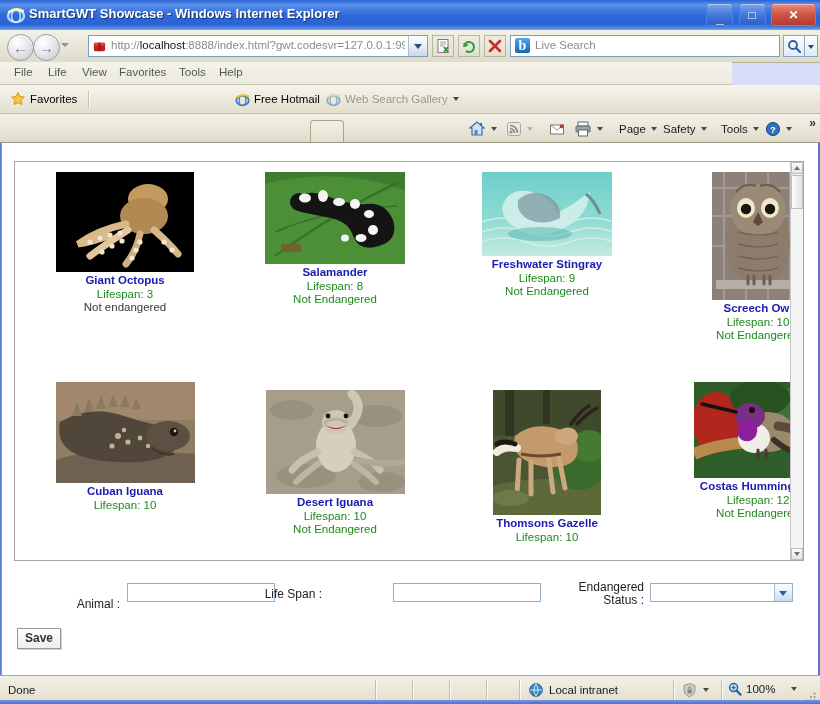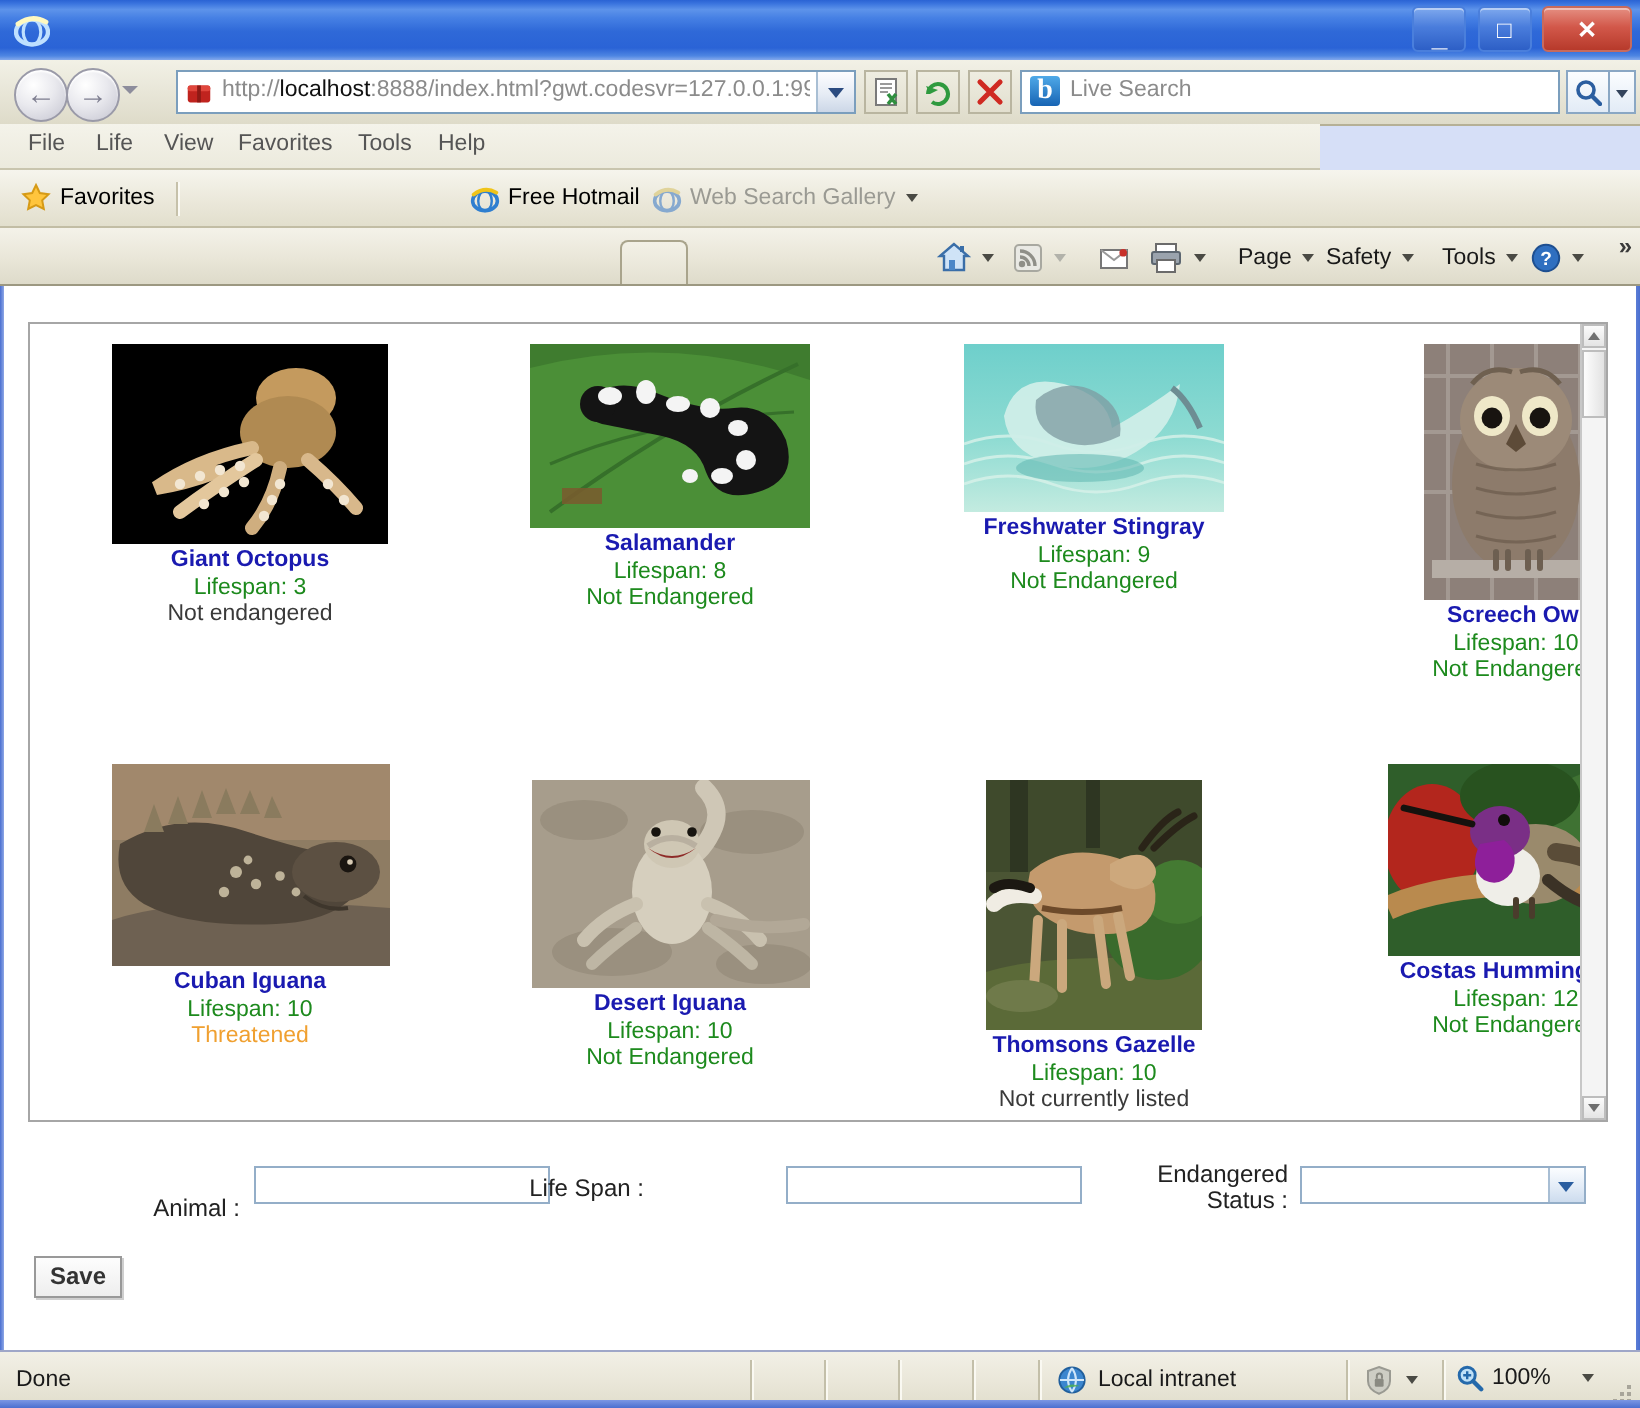--- a/index.html
+++ b/index.html
@@ -143,21 +143,21 @@
     background: linear-gradient(to bottom,#fbfdff,#e2ebf6); cursor: pointer;
   }
   .searchgo-drop::after {
     content: ""; position: absolute; left: 3px; top: 9px;
     border-left: 3px solid transparent; border-right: 3px solid transparent;
     border-top: 4px solid #33435c;
   }
 
   
   .menubar {
-    position: absolute; left: 0; top: 62px; width: 660px; height: 22px;
+    position: absolute; left: 0; top: 62px; width: 732px; height: 22px;
     background: linear-gradient(to bottom,#f4f3ea 0%,#eceaDD 100%);
     background-color: #efedE1;
     border-bottom: 1px solid #c9c5ae;
   }
   .menubar .mi {
     position: absolute; top: 4px; color: #555; font-size: 11.5px; cursor: pointer;
     padding: 0 4px;
   }
 
   
@@ -323,20 +323,21 @@
 <body>
 
 <div id="app">
 
   <div class="titlebar">
     <svg class="ie-logo" viewBox="0 0 18 18">
       <ellipse cx="9" cy="10" rx="8" ry="6.2" fill="none" stroke="#bfe0ff" stroke-width="2.2"></ellipse>
       <ellipse cx="9" cy="10" rx="4.4" ry="6.4" fill="none" stroke="#bfe0ff" stroke-width="1.6"></ellipse>
       <path d="M2 6 Q9 1 16 5" stroke="#fff9c0" stroke-width="2.4" fill="none" stroke-linecap="round"></path>
     </svg>
+    <div class="title-text">SmartGWT Showcase - Windows Internet Explorer</div>
     <div class="winbtns">
       <div class="winbtn min">
         <span class="glyph">_</span>
       </div>
       <div class="winbtn max">
         <span class="glyph">□</span>
       </div>
       <div class="winbtn close">
         <span class="glyph">✕</span>
       </div>
@@ -629,21 +630,20 @@
               <circle cx="84" cy="56" r="2.4"></circle>
                 <circle cx="56" cy="64" r="2.6"></circle>
               <circle cx="92" cy="64" r="2.2"></circle>
                 <circle cx="68" cy="48" r="2.2"></circle>
             </g>
             <path d="M96 66 q10 8 22 6" stroke="#3e362c" stroke-width="2" fill="none"></path>
           </svg>
         </div>
         <div class="nm">Cuban Iguana</div>
         <div class="ls">Lifespan: 10</div>
-        <div class="st orange">Threatened</div>
       </div>
 
       <div class="tile" style="left:225px;top:228px">
         <div class="thumbimg" style="width:139px;height:104px;">
           <svg width="139" height="104" viewBox="0 0 139 104">
             <rect width="139" height="104" fill="#a79d8c"></rect>
             <g fill="#988e7d" opacity="0.85">
               <ellipse cx="26" cy="20" rx="22" ry="10"></ellipse>
               <ellipse cx="110" cy="26" rx="26" ry="11"></ellipse>
               <ellipse cx="40" cy="86" rx="30" ry="12"></ellipse>
@@ -681,21 +681,20 @@
             <path d="M78 34 q10 -14 18 -18M84 34 q12 -12 20 -16" stroke="#2a2418" stroke-width="3.5" fill="none" stroke-linecap="round"></path>
             <path d="M26 70 l-2 34M38 72 l0 32M56 70 l4 32M66 68 l6 30" stroke="#cba87d" stroke-width="5" stroke-linecap="round"></path>
             <path d="M24 58 q-14 -2 -20 4" stroke="#f0ece3" stroke-width="8" fill="none" stroke-linecap="round"></path>
             <path d="M22 54 q-12 -4 -18 0" stroke="#1c1812" stroke-width="5" fill="none" stroke-linecap="round"></path>
             <path d="M28 64 q20 4 40 0" stroke="#6d4a2a" stroke-width="3" fill="none"></path>
             <ellipse cx="18" cy="108" rx="18" ry="8" fill="#6f7a4a"></ellipse>
           </svg>
         </div>
         <div class="nm">Thomsons Gazelle</div>
         <div class="ls">Lifespan: 10</div>
-        <div class="st gray">Not currently listed</div>
       </div>
 
       <div class="tile" style="left:648px;top:220px">
         <div class="thumbimg" style="width:129px;height:96px;">
           <svg width="129" height="96" viewBox="0 0 129 96">
             <rect width="129" height="96" fill="#2f5e2a"></rect>
             <ellipse cx="22" cy="40" rx="24" ry="30" fill="#b3261d"></ellipse>
             <ellipse cx="104" cy="30" rx="26" ry="26" fill="#3f7233"></ellipse>
             <ellipse cx="66" cy="16" rx="30" ry="18" fill="#28521f"></ellipse>
             <path d="M0 72 q40 -18 129 -10" stroke="#b98a4e" stroke-width="12" fill="none"></path>

